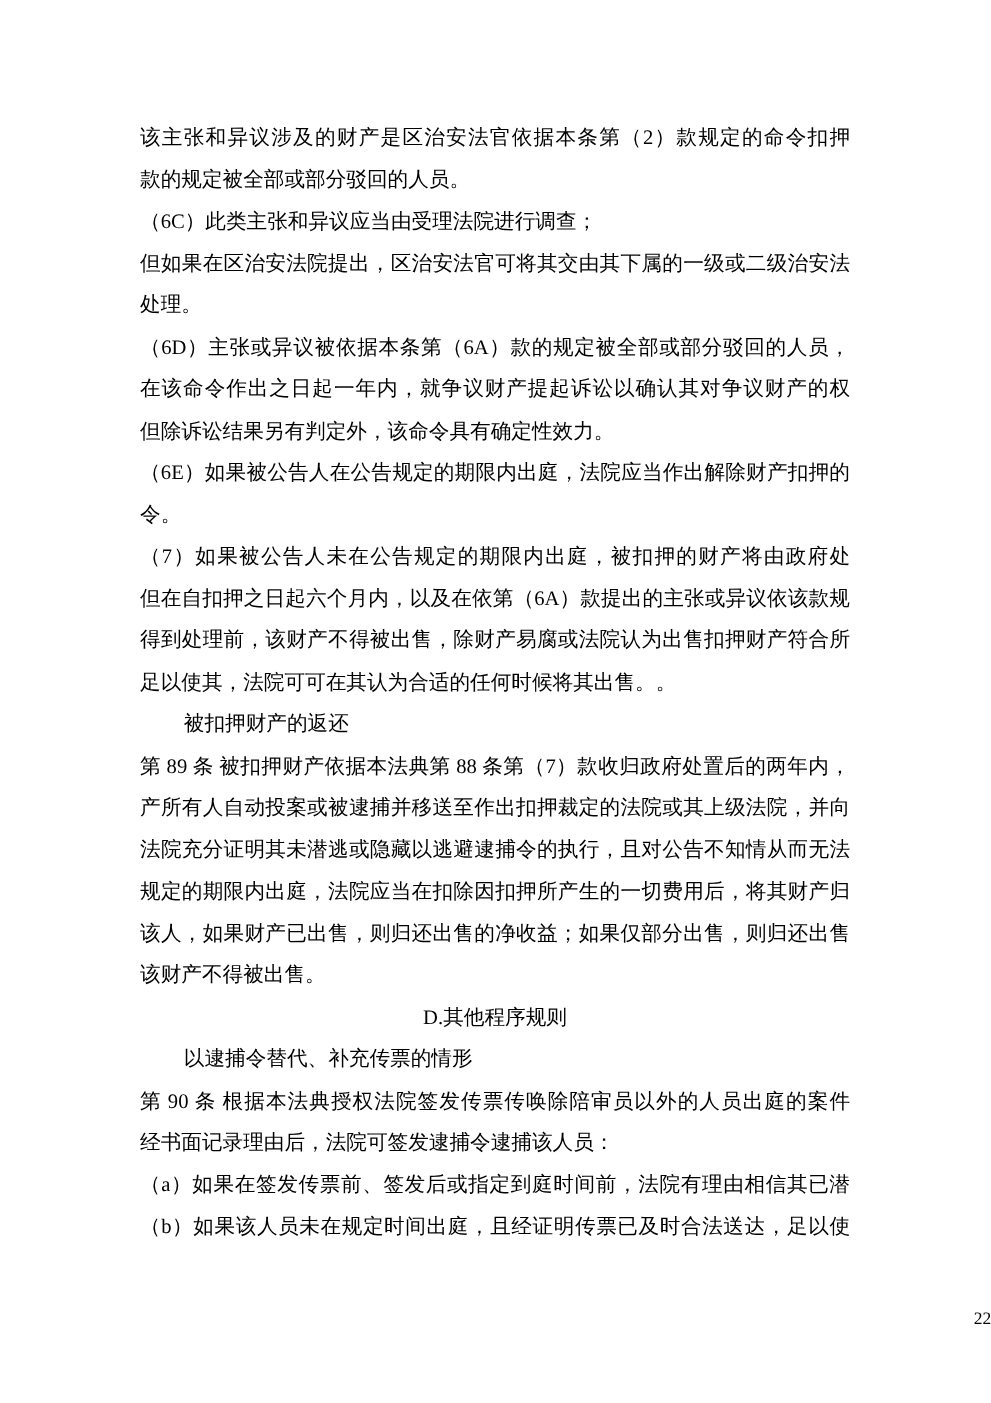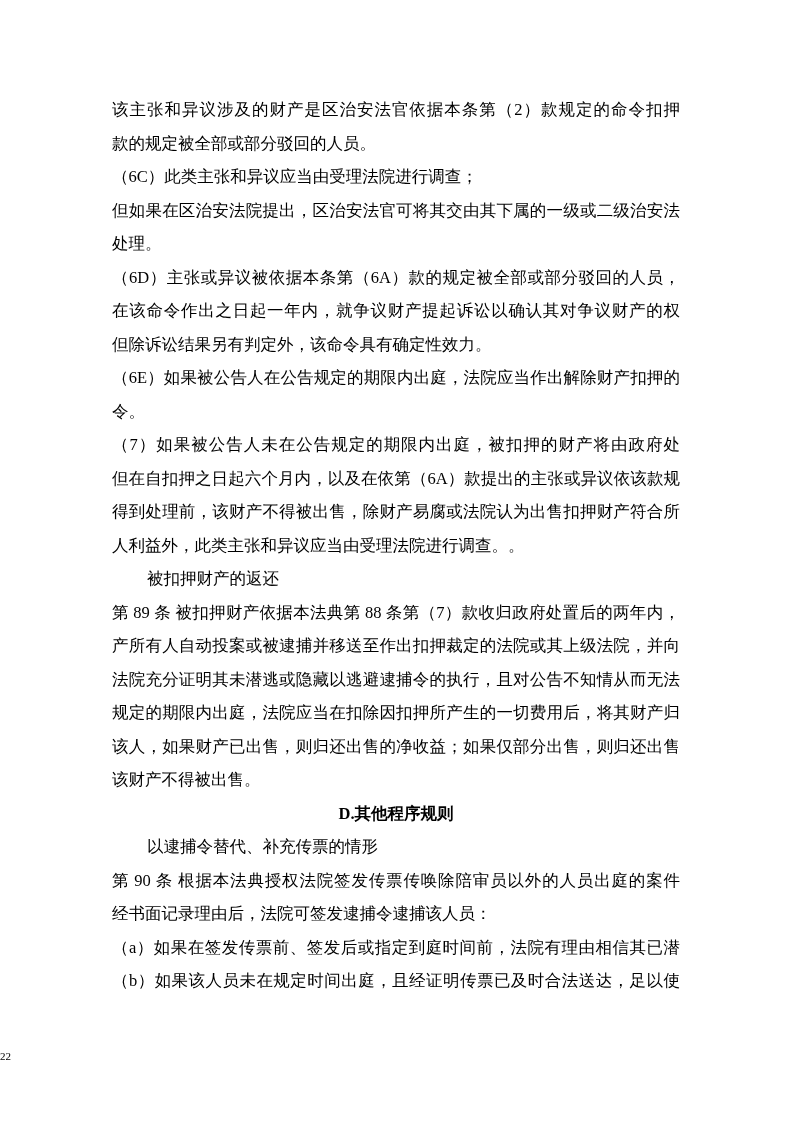--- a/index.html
+++ b/index.html
@@ -34,30 +34,30 @@
     text-align: justify;
     text-align-last: justify;
   }
   
   .hi {
     font-weight: normal;
     padding-left: 35px;
   }
   
   .hc {
-    font-weight: bold;
+    font-weight: normal;
     text-align: center;
   }
   .pagenum {
     position: absolute;
     left: 0;
     top: 1047px;
     width: 793px;
-    text-align: left;
-    font-size: 11px;
+    text-align: right;
+    font-size: 14px;
     line-height: 18px;
   }
 </style>
 </head>
 <body>
 
 <div class="page">
   <div class="content">
     <div class="ln jf">该主张和异议涉及的财产是区治安法官依据本条第（2）款规定的命令扣押的，</div>
     <div class="ln">款的规定被全部或部分驳回的人员。</div>
@@ -65,21 +65,21 @@
     <div class="ln jf">但如果在区治安法院提出，区治安法官可将其交由其下属的一级或二级治安法官</div>
     <div class="ln">处理。</div>
     <div class="ln jf">（6D）主张或异议被依据本条第（6A）款的规定被全部或部分驳回的人员，可</div>
     <div class="ln jf">在该命令作出之日起一年内，就争议财产提起诉讼以确认其对争议财产的权利；</div>
     <div class="ln">但除诉讼结果另有判定外，该命令具有确定性效力。</div>
     <div class="ln jf">（6E）如果被公告人在公告规定的期限内出庭，法院应当作出解除财产扣押的命</div>
     <div class="ln">令。</div>
     <div class="ln jf">（7）如果被公告人未在公告规定的期限内出庭，被扣押的财产将由政府处置；</div>
     <div class="ln jf">但在自扣押之日起六个月内，以及在依第（6A）款提出的主张或异议依该款规定</div>
     <div class="ln jf">得到处理前，该财产不得被出售，除财产易腐或法院认为出售扣押财产符合所有</div>
-    <div class="ln">人利益外，此类主张和异议应当由受理法院进行调查。。</div>
+    <div class="ln">足以使其，法院可可在其认为合适的任何时候将其出售。。</div>
     <div class="ln hi">被扣押财产的返还</div>
     <div class="ln jf">第 89 条  被扣押财产依据本法典第 88 条第（7）款收归政府处置后的两年内，财</div>
     <div class="ln jf">产所有人自动投案或被逮捕并移送至作出扣押裁定的法院或其上级法院，并向该</div>
     <div class="ln jf">法院充分证明其未潜逃或隐藏以逃避逮捕令的执行，且对公告不知情从而无法在</div>
     <div class="ln jf">规定的期限内出庭，法院应当在扣除因扣押所产生的一切费用后，将其财产归还</div>
     <div class="ln jf">该人，如果财产已出售，则归还出售的净收益；如果仅部分出售，则归还出售的</div>
     <div class="ln">该财产不得被出售。</div>
     <div class="ln hc">D.其他程序规则</div>
     <div class="ln hi">以逮捕令替代、补充传票的情形</div>
     <div class="ln jf">第 90 条  根据本法典授权法院签发传票传唤除陪审员以外的人员出庭的案件中，</div>

